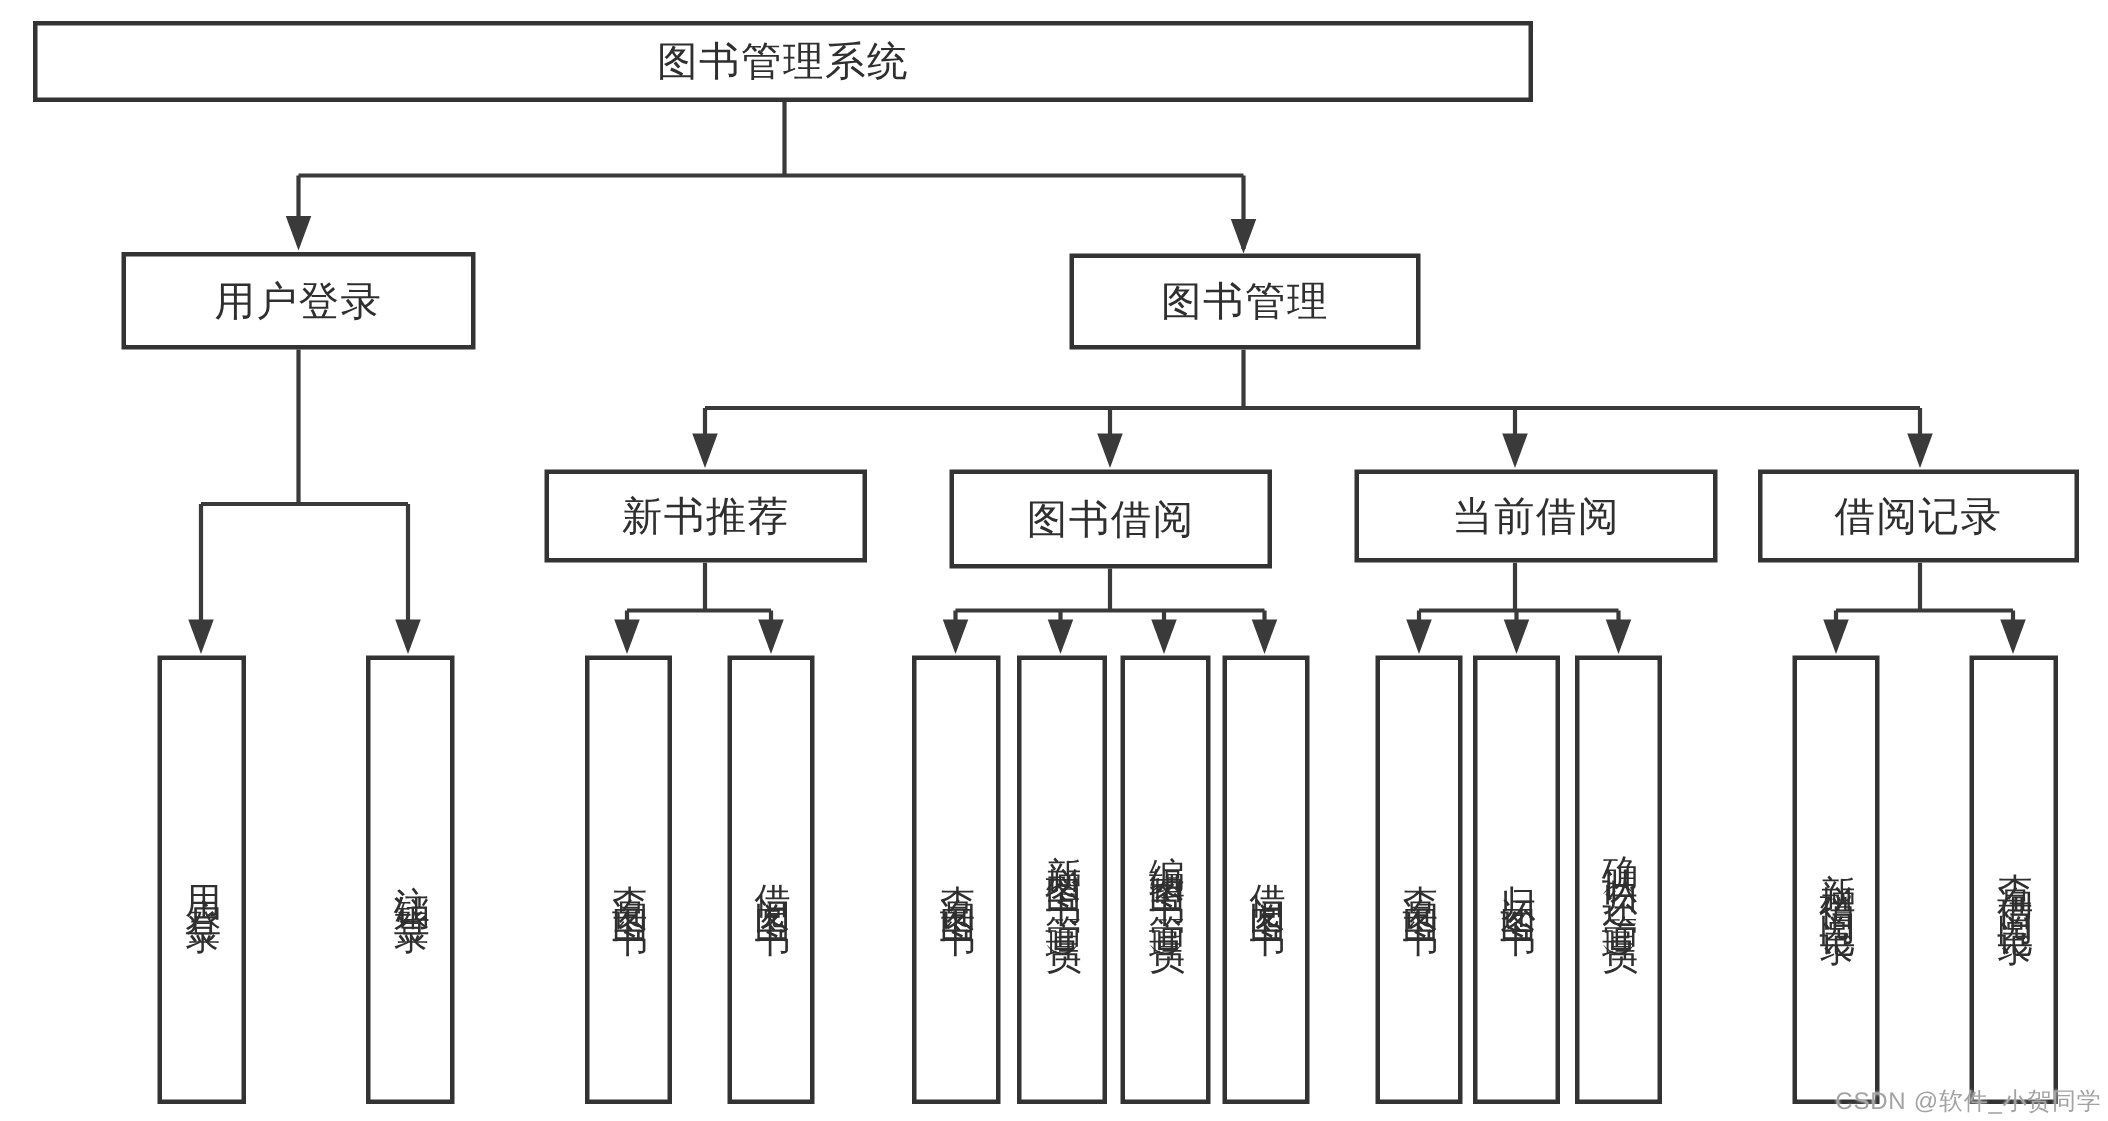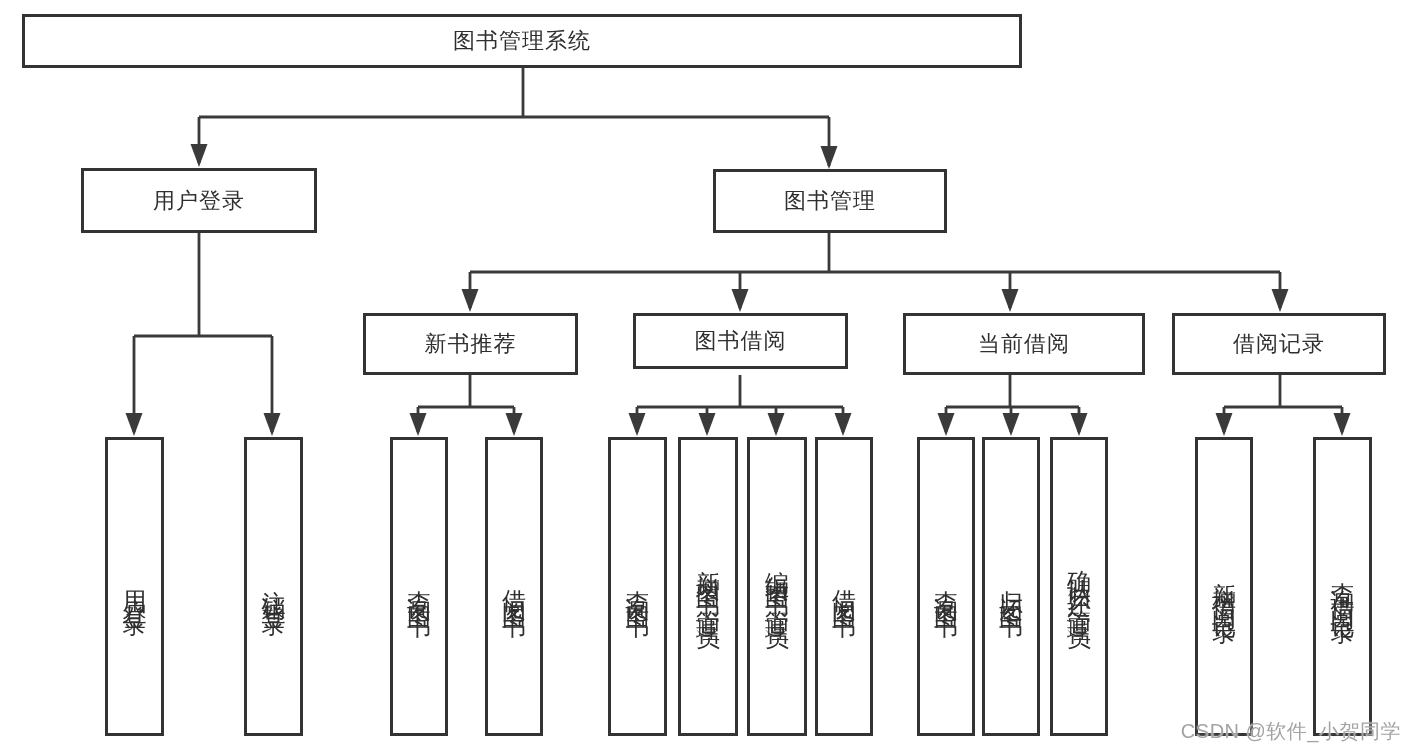--- a/index.html
+++ b/index.html
@@ -29,36 +29,36 @@
     box-sizing:border-box;
     border:3px solid var(--border);
     background:var(--fill);
     display:flex;
     align-items:center;
     justify-content:center;
     color:var(--text);
     z-index:2;
   }
   .node .label{
-    font-size:22px;
+    font-size:27px;
     letter-spacing:1px;
     white-space:nowrap;
   }
   .node.vertical .label{
     writing-mode:vertical-rl;
     text-orientation:mixed;
     font-size:24px;
     letter-spacing:8px;
     white-space:nowrap;
   }
   .watermark{
     position:absolute;
     right:4px;
     bottom:2px;
-    font-size:20px;
+    font-size:16px;
     color:var(--wm);
     letter-spacing:0.5px;
     z-index:3;
     text-shadow:0 0 2px #ffffff;
   }
 </style>
 </head>
 <body>
 
 <div class="canvas">
@@ -110,21 +110,21 @@
   <div class="node" style="left:81px;top:168px;width:236px;height:65px">
     <span class="label">用户登录</span>
   </div>
   <div class="node" style="left:363px;top:313px;width:215px;height:62px">
     <span class="label">新书推荐</span>
   </div>
 
   <div class="node" style="left:713px;top:169px;width:234px;height:64px">
     <span class="label">图书管理</span>
   </div>
-  <div class="node" style="left:633px;top:313px;width:215px;height:56px">
+  <div class="node" style="left:633px;top:313px;width:215px;height:66px">
     <span class="label">图书借阅</span>
   </div>
   <div class="node" style="left:903px;top:313px;width:242px;height:62px">
     <span class="label">当前借阅</span>
   </div>
   <div class="node" style="left:1172px;top:313px;width:214px;height:62px">
     <span class="label">借阅记录</span>
   </div>
 
   <div class="node vertical" style="left:105px;top:437px;width:59px;height:299px">

